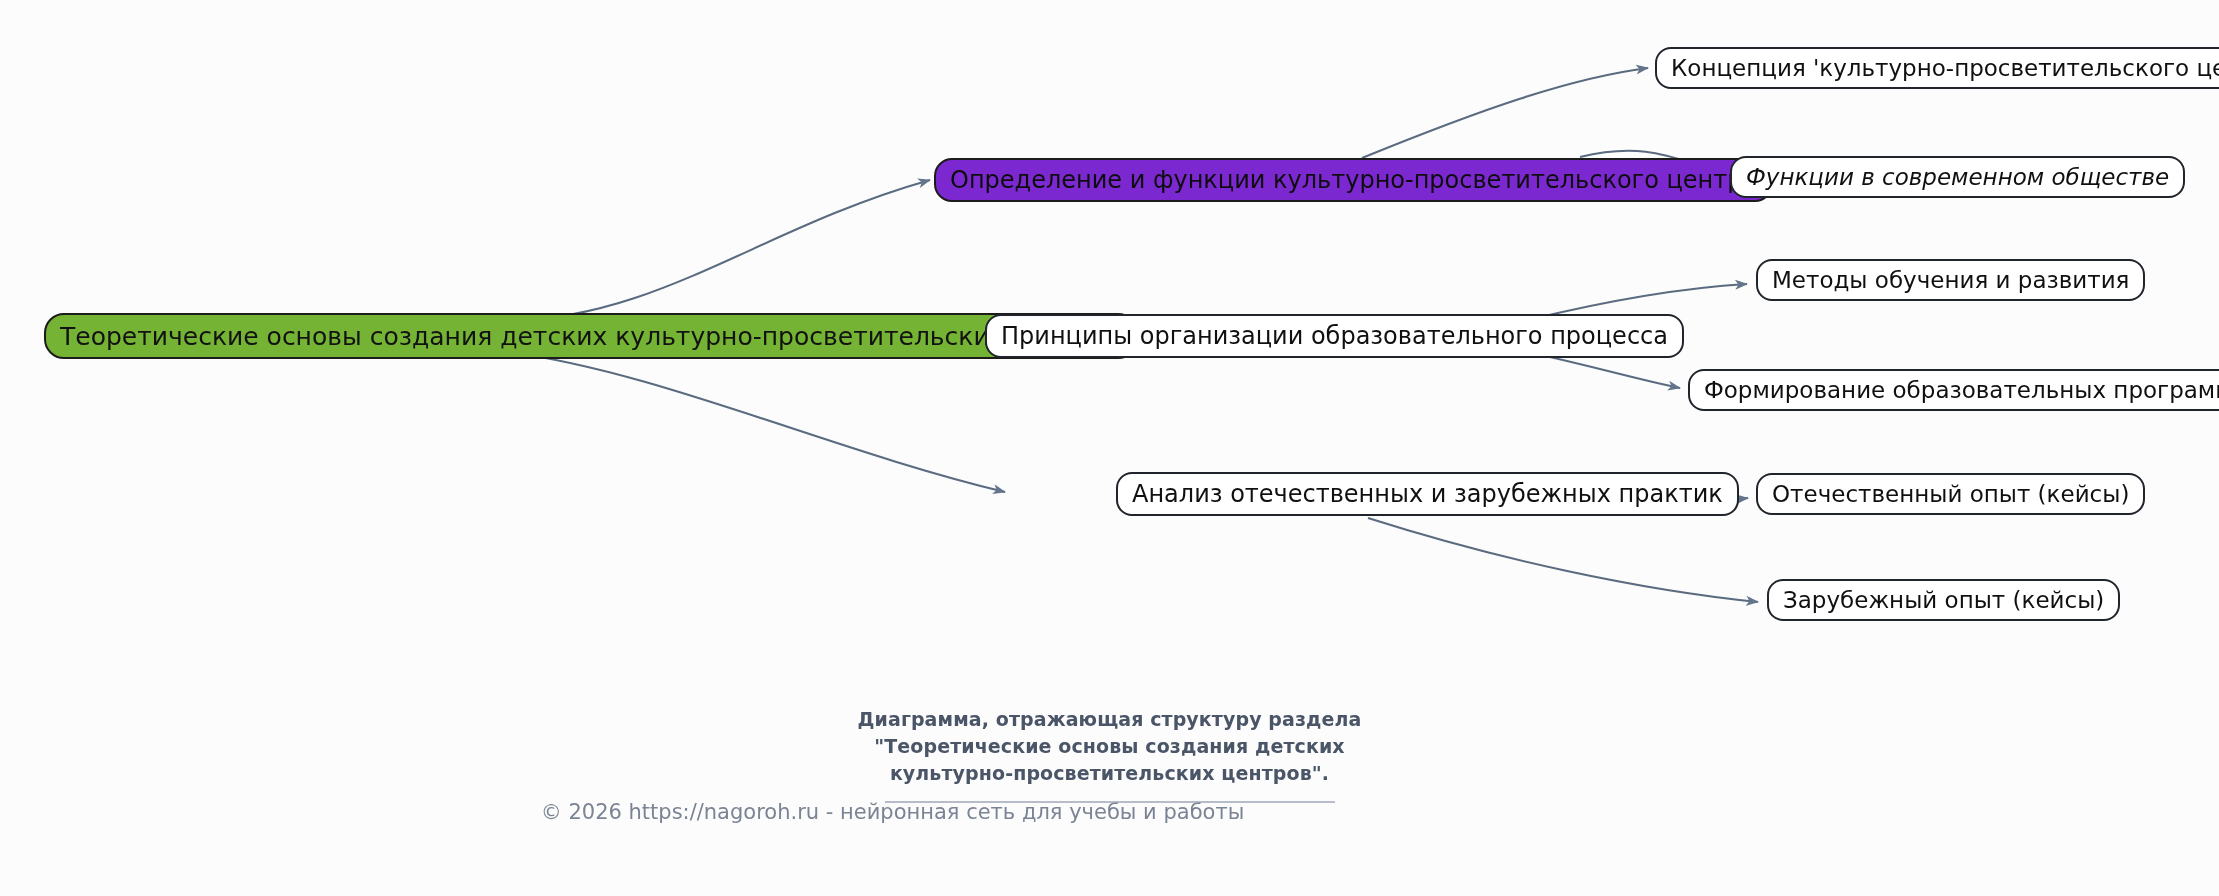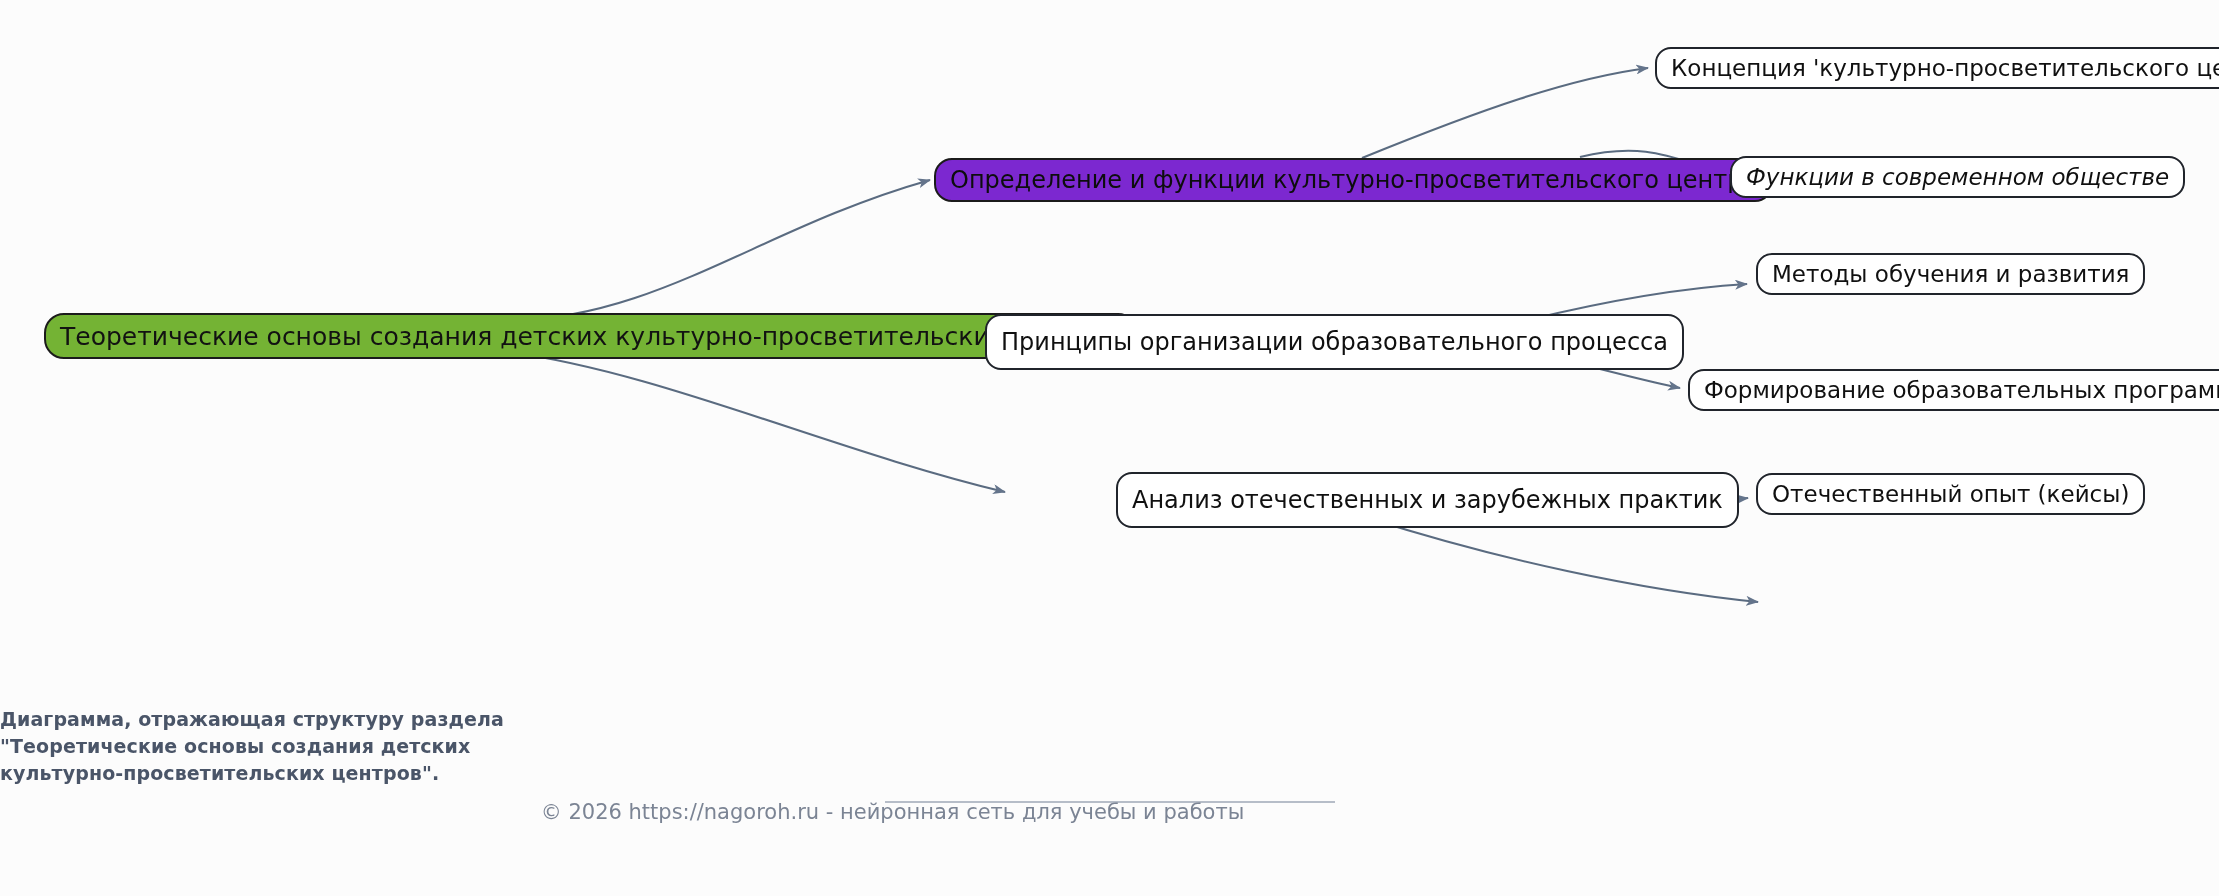--- a/index.html
+++ b/index.html
@@ -68,42 +68,42 @@
     height: 44px;
     font-size: 24px;
     color: #0d0d0d;
   }
 
   .node.branch {
     background: #ffffff;
     border: 2px solid #20242b;
     border-radius: 16px;
     padding: 0 14px;
-    height: 56px;
+    height: 44px;
     font-size: 24px;
     color: #101010;
   }
 
   .node.leaf {
     background: #ffffff;
     border: 2px solid #20242b;
     border-radius: 16px;
     padding: 0 14px;
     height: 42px;
     font-size: 23px;
     color: #101010;
   }
 
   
   #caption-block {
     position: absolute;
     left: 0;
     top: 706px;
     width: 2219px;
-    text-align: left;
+    text-align: center;
   }
   .caption-line {
     font-size: 19px;
     font-weight: bold;
     color: #4a5568;
     line-height: 1.42;
     letter-spacing: 0.1px;
   }
   #caption-rule {
     width: 450px;
@@ -165,36 +165,39 @@
   </div>
 
   <div class="node leaf" style="left:1730px; top:156px;font-style:italic;">
     <span class="node-label">Функции в современном обществе</span>
   </div>
 
   <div class="node branch" style="left:985px; top:314px;">
     <span class="node-label">Принципы организации образовательного процесса</span>
   </div>
 
-  <div class="node leaf" style="left:1756px; top:253px;">
+  <div class="node leaf" style="left:1756px; top:259px;">
     <span class="node-label">Методы обучения и развития</span>
   </div>
 
   <div class="node leaf" style="left:1688px; top:369px;">
     <span class="node-label">Формирование образовательных программ</span>
   </div>
 
   <div class="node branch" style="left:1068px; top:472px;margin-left:48px;">
     <span class="node-label">Анализ отечественных и зарубежных практик</span>
   </div>
 
   <div class="node leaf" style="left:1756px; top:473px;">
     <span class="node-label">Отечественный опыт (кейсы)</span>
   </div>
 
+  <div class="node leaf" style="left:1767px; top:579px;">
+    <span class="node-label">Зарубежный опыт (кейсы)</span>
+  </div>
 
   <div id="caption-block">
     <div class="caption-line">Диаграмма, отражающая структуру раздела</div>
     <div class="caption-line">"Теоретические основы создания детских</div>
     <div class="caption-line">культурно-просветительских центров".</div>
     <div id="caption-rule"></div>
   </div>
 
   <div id="footer-text">© 2026 https://nagoroh.ru - нейронная сеть для учебы и работы</div>
 

